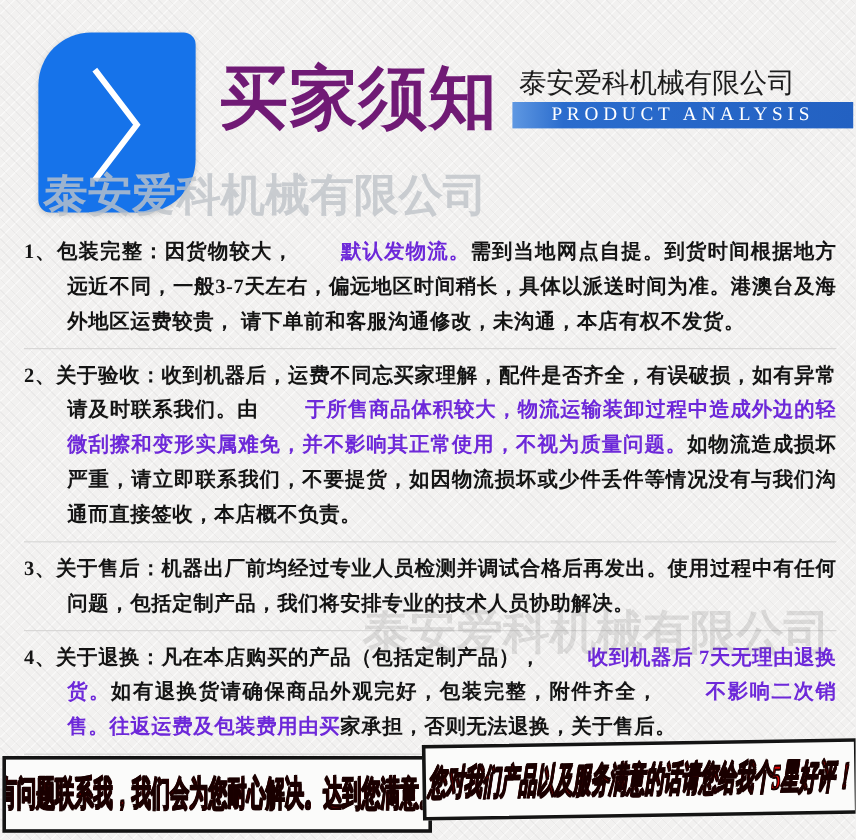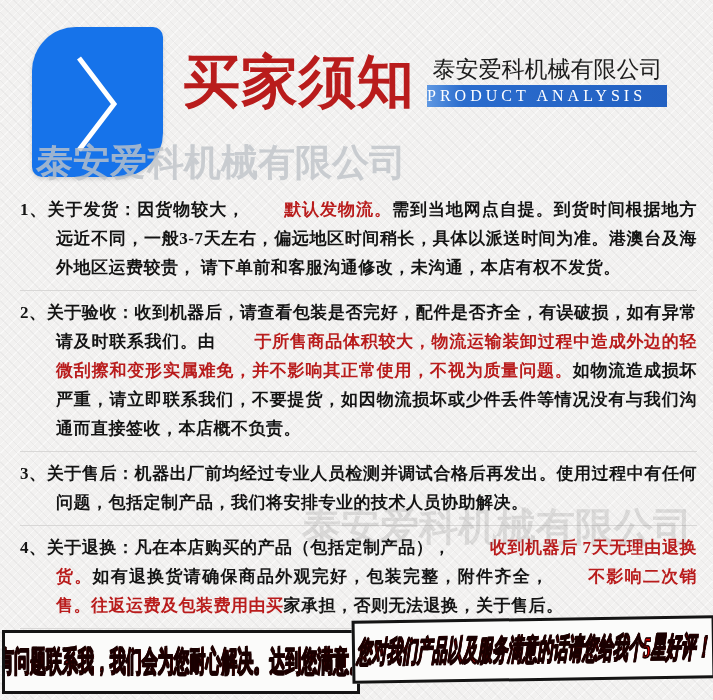--- a/index.html
+++ b/index.html
@@ -24,44 +24,44 @@
   }
   .leaf svg { position:absolute; left:44px; top:28px; }
   .wm1 {
     position:absolute; left:36px; top:138px;
     font-size:37px; font-weight:700; white-space:nowrap;
     color:rgba(190,195,200,0.8); letter-spacing:0px; z-index:3;
     font-family:"Liberation Sans", sans-serif;
   }
   .main-title {
     position:absolute; left:183px; top:44px;
-    font-size:57px; font-weight:900; color:#b91c1c; letter-spacing:1px;
+    font-size:57px; font-weight:900; color:#701a75; letter-spacing:1px;
     font-family:"Liberation Sans", sans-serif; white-space:nowrap;
   }
   .company {
     position:absolute; left:425px; top:54px; width:245px;
     text-align:center; font-size:23px; color:#1c1c1c; white-space:nowrap;
     font-family:"Liberation Sans", sans-serif;
   }
   .blue-banner {
-    position:absolute; left:427px; top:85px; width:240px; height:22px;
+    position:absolute; left:427px; top:85px; width:284px; height:22px;
     background:linear-gradient(90deg,#5f98e2 0%, #2a6ccd 15%, #2361c2 100%);
-    color:#ffffff; line-height:22px;
+    color:#ffffff; text-align:center; line-height:22px;
     font-size:16px; letter-spacing:4px; font-family:"Liberation Serif", serif;
   }
 
   
   .notices { position:absolute; top:188px; left:0; width:713px; padding:0 16px 0 20px; }
   .notice { padding:7px 0 8px 0; }
   .notice.sep { border-bottom:1px solid #d8d7d6; }
   .notice-text {
     font-size:17px; line-height:29px; color:#141414; font-weight:700;
     text-align:justify; padding-left:36px; text-indent:-36px; letter-spacing:0.5px;
   }
-  .notice-text .red { color:#b91c1c;padding-left:39px; }
+  .notice-text .red { color:#6d28d9;padding-left:39px; }
   .notice-num { display:inline; }
 
   
   .wm2 {
     position:absolute; left:302px; top:500px;
     font-size:39px; font-weight:700; white-space:nowrap;
     color:rgba(90,90,90,0.16); z-index:2;
     font-family:"Liberation Sans", sans-serif;
   }
 
@@ -92,25 +92,25 @@
     </svg>
   </div>
   <div class="wm1">泰安爱科机械有限公司</div>
   <div class="main-title">买家须知</div>
   <div class="company">泰安爱科机械有限公司</div>
   <div class="blue-banner">PRODUCT ANALYSIS</div>
 </div>
 
 <div class="notices">
   <div class="notice sep">
-    <p class="notice-text"><span class="notice-num">1、</span><span>关于发货：因货物较大，</span><span class="red">默认发物流。</span><span>需到当地网点自提。到货时间根据地方远近不同，一般3-7天左右，偏远地区时间稍长，具体以派送时间为准。港澳台及海外地区运费较贵， 请下单前和客服沟通修改，未沟通，本店有权不发货。</span></p>
+    <p class="notice-text"><span class="notice-num">1、</span><span>包装完整：因货物较大，</span><span class="red">默认发物流。</span><span>需到当地网点自提。到货时间根据地方远近不同，一般3-7天左右，偏远地区时间稍长，具体以派送时间为准。港澳台及海外地区运费较贵， 请下单前和客服沟通修改，未沟通，本店有权不发货。</span></p>
   </div>
 
   <div class="notice sep">
-    <p class="notice-text"><span class="notice-num">2、</span><span>关于验收：收到机器后，请查看包装是否完好，配件是否齐全，有误破损，如有异常请及时联系我们。由</span><span class="red">于所售商品体积较大，物流运输装卸过程中造成外边的轻微刮擦和变形实属难免，并不影响其正常使用，不视为质量问题。</span><span>如物流造成损坏严重，请立即联系我们，不要提货，如因物流损坏或少件丢件等情况没有与我们沟通而直接签收，本店概不负责。</span></p>
+    <p class="notice-text"><span class="notice-num">2、</span><span>关于验收：收到机器后，运费不同忘买家理解，配件是否齐全，有误破损，如有异常请及时联系我们。由</span><span class="red">于所售商品体积较大，物流运输装卸过程中造成外边的轻微刮擦和变形实属难免，并不影响其正常使用，不视为质量问题。</span><span>如物流造成损坏严重，请立即联系我们，不要提货，如因物流损坏或少件丢件等情况没有与我们沟通而直接签收，本店概不负责。</span></p>
   </div>
 
   <div class="notice sep">
     <p class="notice-text"><span class="notice-num">3、</span><span>关于售后：机器出厂前均经过专业人员检测并调试合格后再发出。使用过程中有任何问题，包括定制产品，我们将安排专业的技术人员协助解决。</span></p>
   </div>
 
   <div class="notice sep">
     <p class="notice-text"><span class="notice-num">4、</span><span>关于退换：凡在本店购买的产品（包括定制产品），</span><span class="red">收到机器后 7天无理由退换货。</span><span>如有退换货请确保商品外观完好，包装完整，附件齐全，</span><span class="red">不影响二次销售。往返运费及包装费用由买</span><span>家承担，否则无法退换，关于售后。</span></p>
   </div>
 

